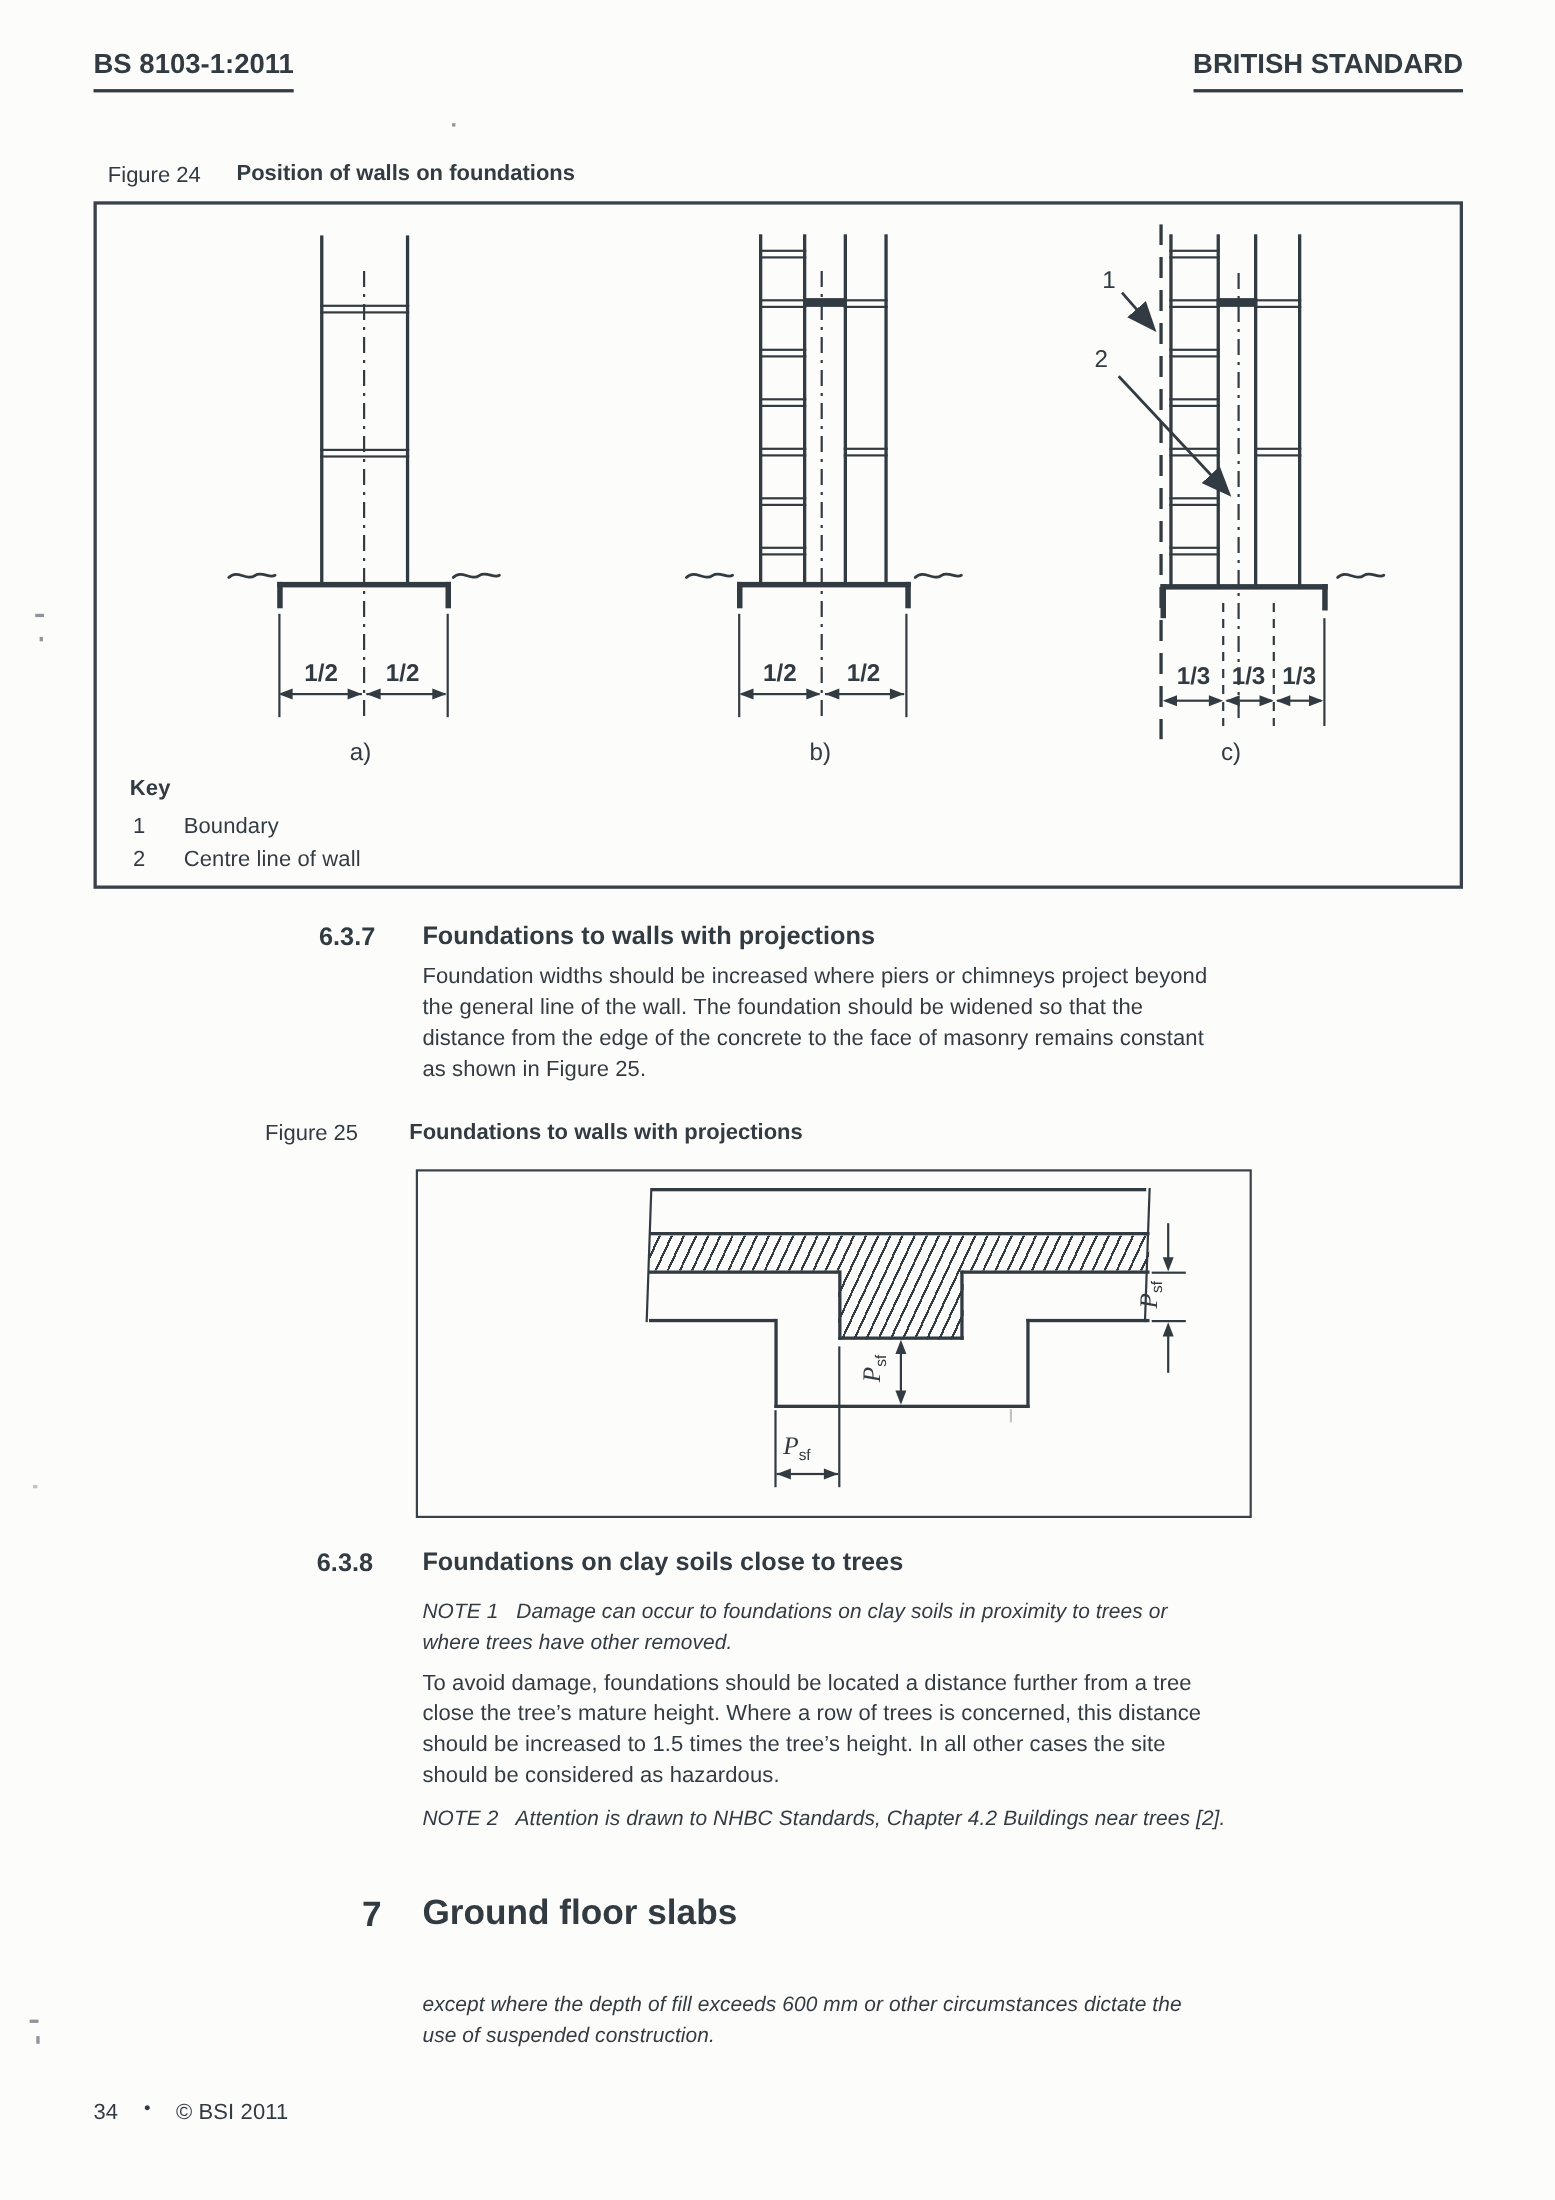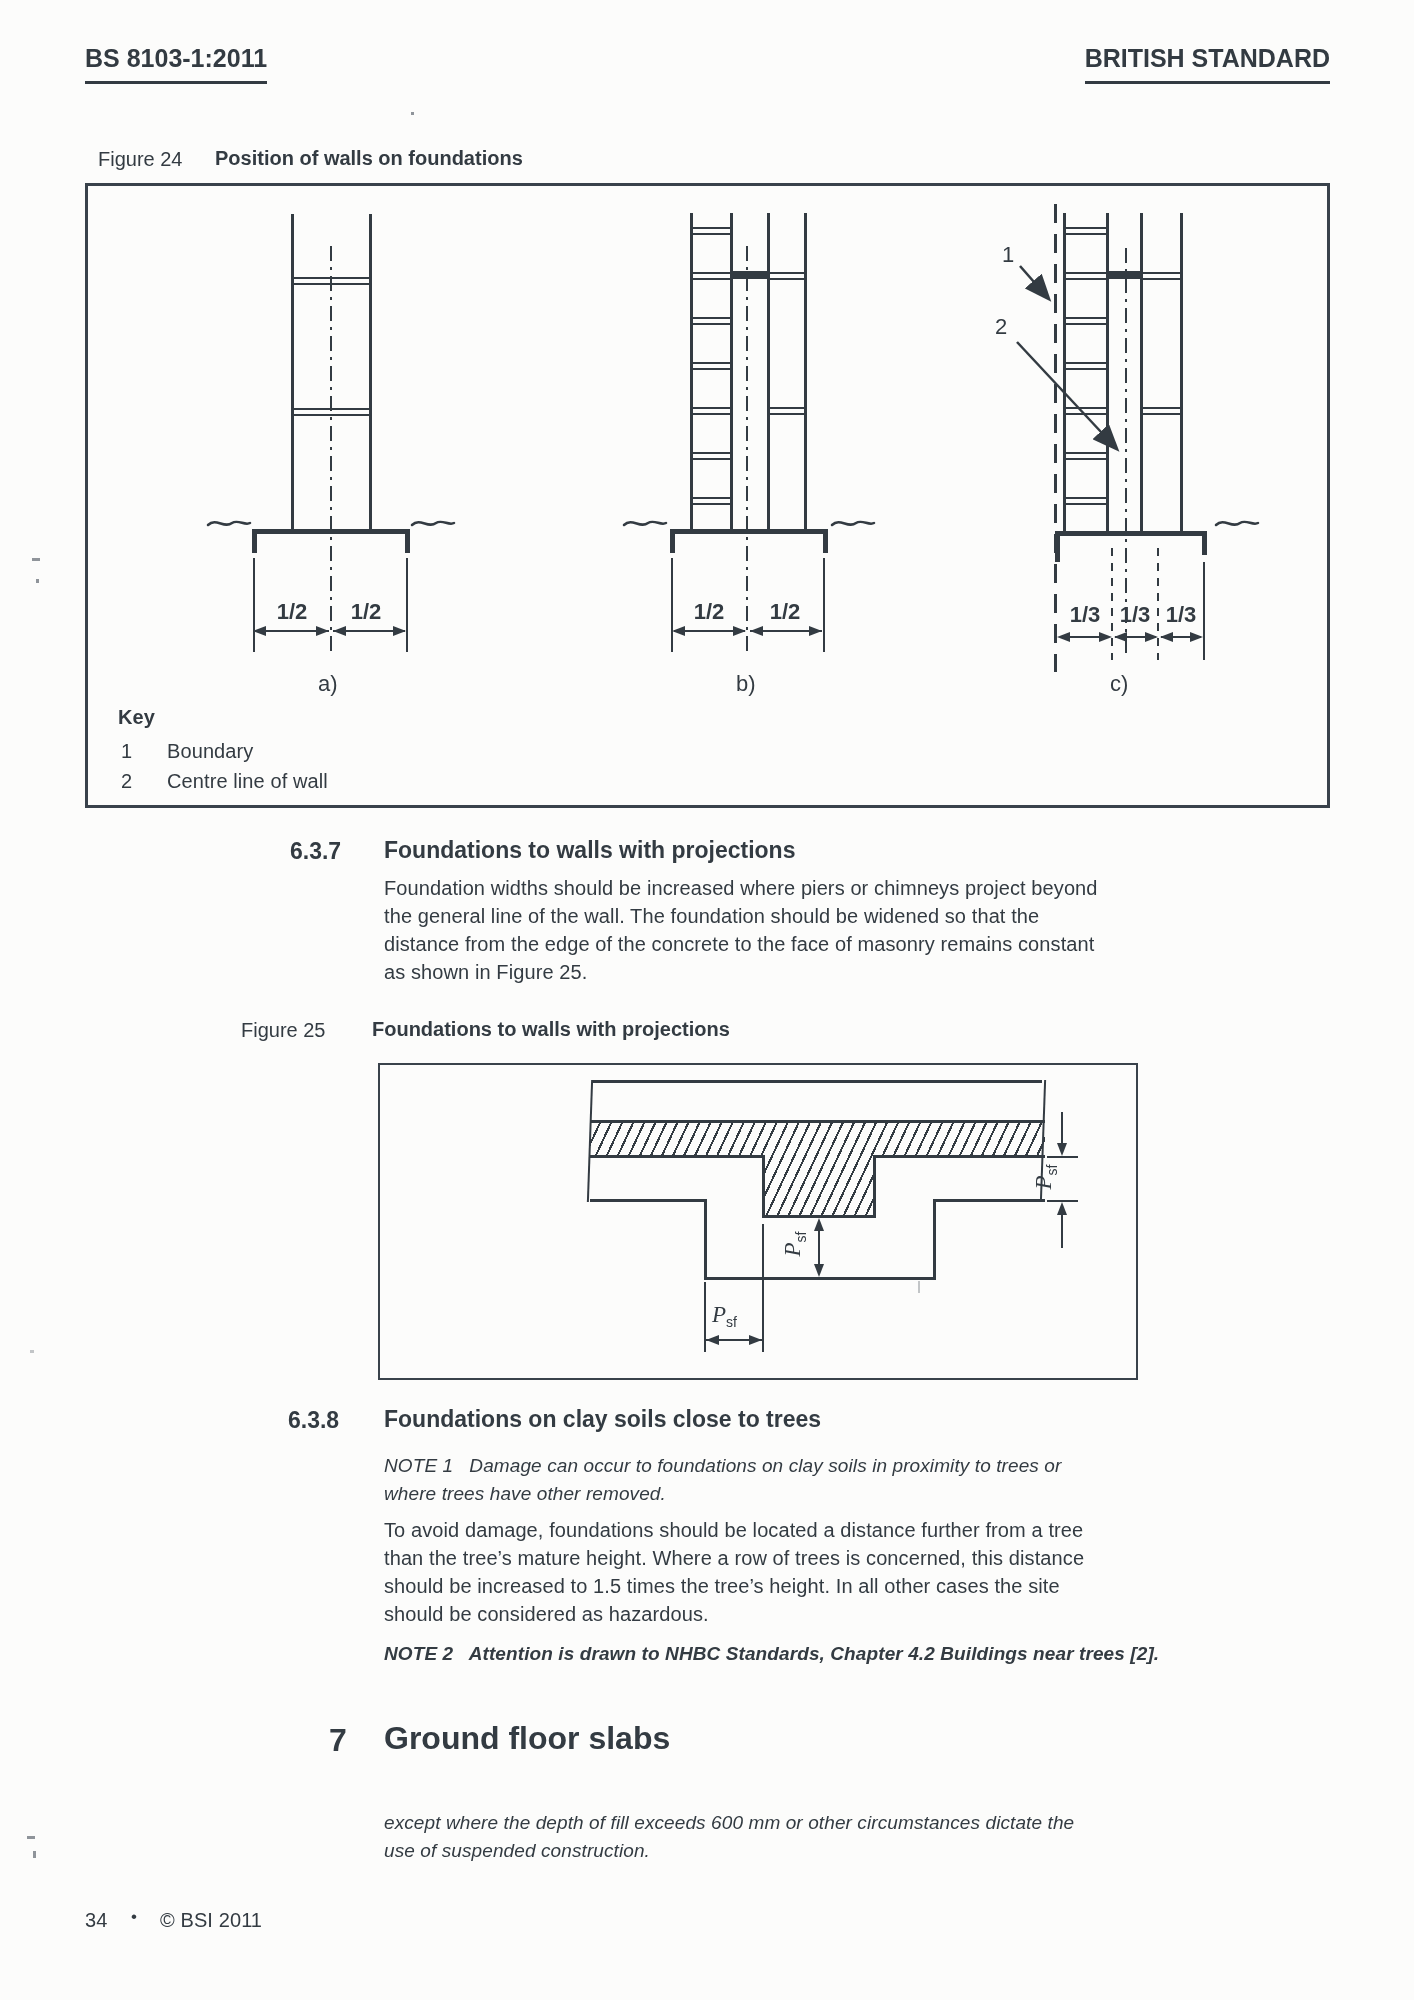--- a/index.html
+++ b/index.html
@@ -240,24 +240,24 @@
   <div class="arr l" style="left:706px;top:1335px;"></div>
   <div class="arr r" style="left:749px;top:1335px;"></div>
   <div class="psf" style="left:712px;top:1302px;text-align:center;"><i>P</i><sub>sf</sub></div>
   <div class="speck" style="left:918px;top:1281px;width:2px;height:12px;opacity:.4;"></div>
 
   <div class="secnum" style="left:288px;top:1407px;">6.3.8</div>
   <div class="sechead" style="left:384px;top:1406px;">Foundations on clay soils close to trees</div>
   <div class="note" style="left:384px;top:1455px;text-align:center;">NOTE 1   Damage can occur to foundations on clay soils in proximity to trees or</div>
   <div class="note" style="left:384px;top:1483px;">where trees have other removed.</div>
   <div class="tl" style="left:384px;top:1519px;">To avoid damage, foundations should be located a distance further from a tree</div>
-  <div class="tl" style="left:384px;top:1547px;">than the tree’s mature height. Where a row of trees is concerned, this distance</div>
+  <div class="tl" style="left:384px;top:1547px;">close the tree’s mature height. Where a row of trees is concerned, this distance</div>
   <div class="tl" style="left:384px;top:1575px;">should be increased to 1.5 times the tree’s height. In all other cases the site</div>
   <div class="tl" style="left:384px;top:1603px;">should be considered as hazardous.</div>
-  <div class="note" style="left:384px;top:1643px;font-weight:bold;">NOTE 2   Attention is drawn to NHBC Standards, Chapter 4.2 Buildings near trees [2].</div>
+  <div class="note" style="left:384px;top:1643px;">NOTE 2   Attention is drawn to NHBC Standards, Chapter 4.2 Buildings near trees [2].</div>
 
   <div class="secnum" style="left:329px;top:1722px;font-size:32px;">7</div>
   <div class="sechead" style="left:384px;top:1720px;font-size:32px;">Ground floor slabs</div>
   <div class="note" style="left:384px;top:1812px;">except where the depth of fill exceeds 600 mm or other circumstances dictate the</div>
   <div class="note" style="left:384px;top:1840px;">use of suspended construction.</div>
 
   <div class="tl" style="left:85px;top:1909px;">34</div>
   <div class="tl" style="left:131px;top:1907px;font-size:17px;">•</div>
   <div class="tl" style="left:160px;top:1909px;">© BSI 2011</div>
 

